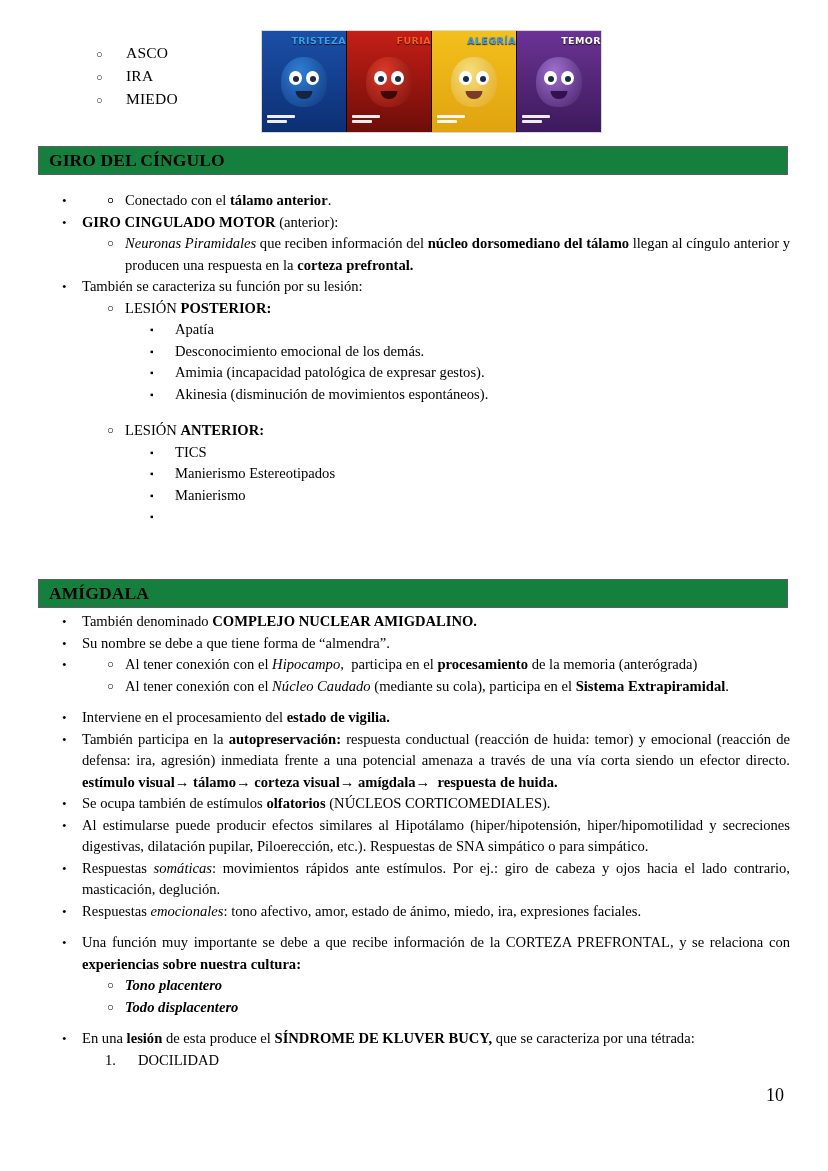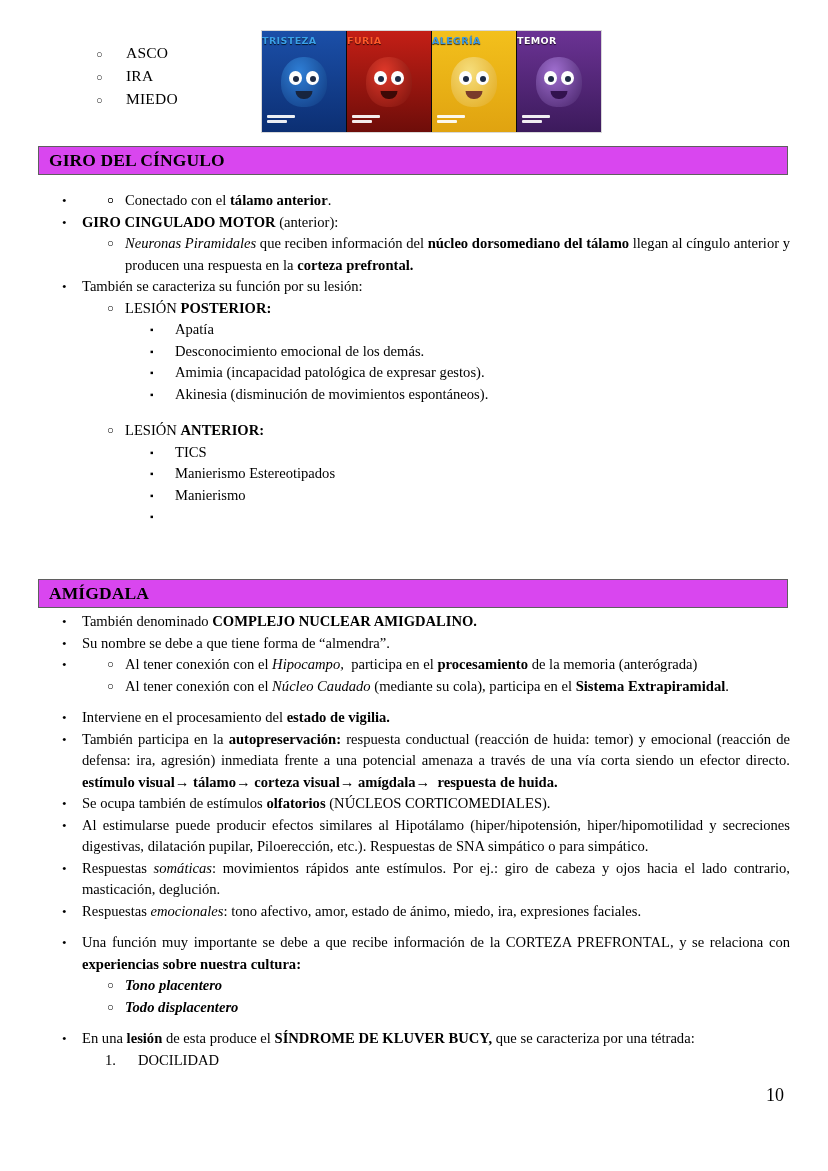--- a/index.html
+++ b/index.html
@@ -78,21 +78,21 @@
   .poster:last-child { border-right: none; }
   .poster .bgwash {
     position: absolute;
     inset: 0;
   }
   .poster .name {
     position: absolute;
     top: 4px;
     left: 0;
     right: 0;
-    text-align: left;
+    text-align: right;
     font-family: "DejaVu Sans", sans-serif;
     font-weight: bold;
     font-size: 9.5px;
     letter-spacing: .4px;
     text-shadow: 0 1px 1px rgba(0,0,0,.75);
     z-index: 4;
   }
   .poster .head {
     position: absolute;
     left: 50%;
@@ -149,21 +149,21 @@
   .poster .logo span:nth-child(2) { width: 70%; }
 
   
   .section-bar {
     position: absolute;
     left: 38px;
     width: 750px;
     height: 29px;
     border: 1.4px solid #5f5f5f;
     box-sizing: border-box;
-    background: #d946ef;
+    background: #15803d;
   }
   .section-bar .lbl {
     position: absolute;
     left: 10px;
     top: 50%;
     transform: translateY(-52%);
     font-family: "Liberation Serif", "DejaVu Serif", serif;
     font-weight: bold;
     font-size: 17.5px;
     letter-spacing: .1px;

